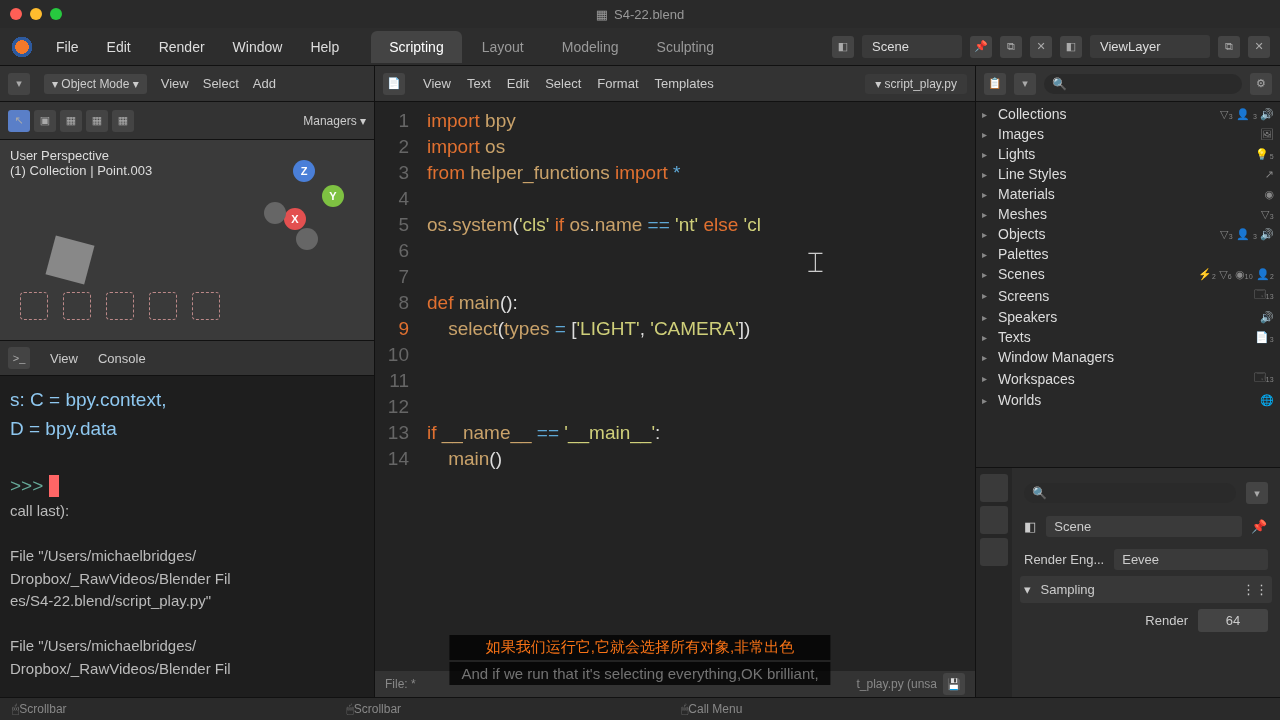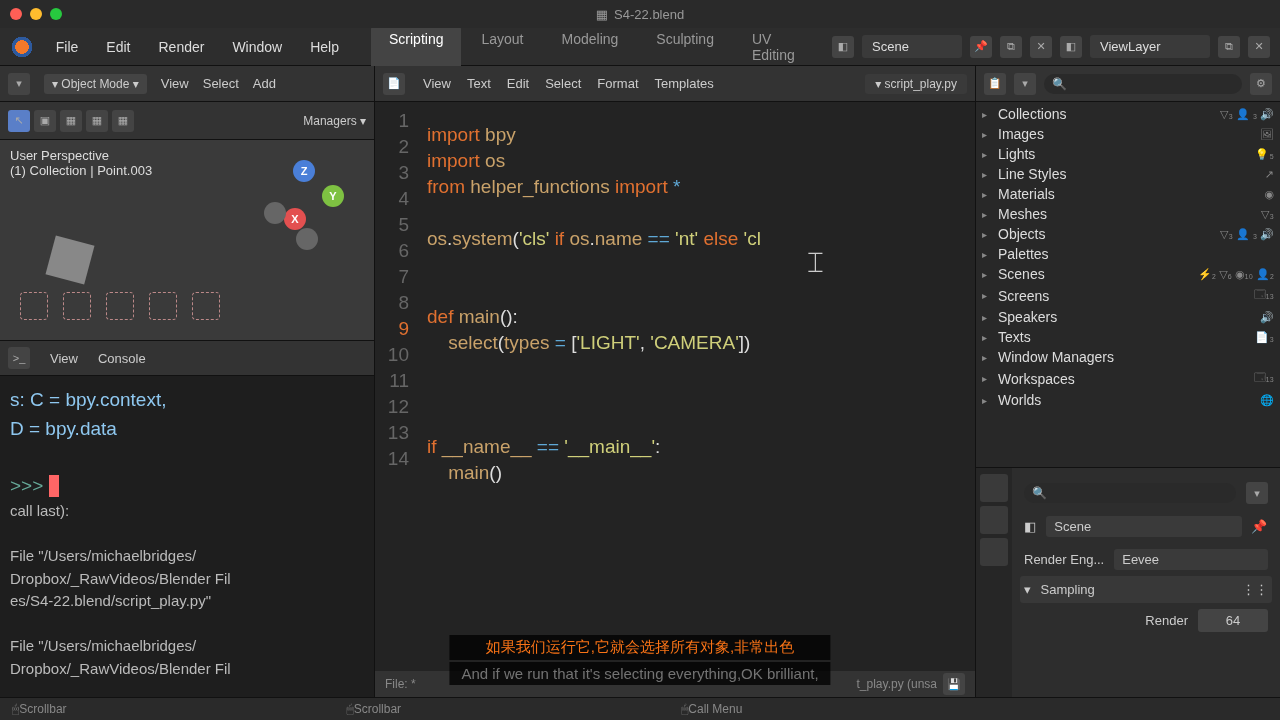--- a/index.html
+++ b/index.html
@@ -46,21 +46,21 @@
 .console .prompt { color: #6a9; }
 .console .err { color: #bbb; font-size: 15px; }
 .cursor { display: inline-block; width: 10px; height: 22px; background: #ff6666; vertical-align: middle; }
 
 .center-col { flex: 1; display: flex; flex-direction: column; min-width: 0; }
 .text-header { height: 36px; background: #333; display: flex; align-items: center; padding: 0 8px; gap: 18px; font-size: 13px; border-bottom: 1px solid #111; }
 .script-name { background: #3a3a3a; padding: 3px 10px; border-radius: 3px; margin-left: auto; font-size: 12px; }
 .editor { flex: 1; background: #232323; font-family: 'Menlo', monospace; font-size: 19px; display: flex; overflow: hidden; }
 .gutter { width: 42px; text-align: right; padding: 6px 8px 0 0; color: #666; line-height: 26px; }
 .gutter .hl { color: #e07030; }
-.code { padding: 20px 0 0 10px; line-height: 26px; white-space: pre; position: relative; }
+.code { padding: 6px 0 0 10px; line-height: 26px; white-space: pre; position: relative; }
 .kw { color: #e07030; }
 .fn { color: #c9a26a; }
 .str { color: #cfcf7a; }
 .op { color: #5fa8d6; }
 .txt { color: #ddd; }
 .text-cursor { position: absolute; top: 148px; left: 390px; font-size: 28px; color: #ccc; }
 .file-status { height: 26px; background: #333; padding: 0 10px; font-size: 12px; color: #888; display: flex; align-items: center; }
 
 .right-col { width: 305px; display: flex; flex-direction: column; border-left: 1px solid #111; }
 .outliner-header { height: 36px; background: #333; display: flex; align-items: center; padding: 0 8px; gap: 8px; border-bottom: 1px solid #111; }
@@ -107,21 +107,20 @@
       <span class="top-menu-item">Edit</span>
       <span class="top-menu-item">Render</span>
       <span class="top-menu-item">Window</span>
       <span class="top-menu-item">Help</span>
     </div>
   <div class="tabs" id="ws-tabs">
       <span class="tab active">Scripting</span>
       <span class="tab ">Layout</span>
       <span class="tab ">Modeling</span>
       <span class="tab ">Sculpting</span>
-      <span class="tab ">UV Editing</span>
     </div>
   <div class="scene-box">
     <span class="icon-btn">◧</span>
     <input class="scene-input" value="Scene" style="">
     <span class="icon-btn">📌</span>
     <span class="icon-btn">⧉</span>
     <span class="icon-btn">✕</span>
     <span class="icon-btn">◧</span>
     <input class="scene-input" style="width: 120px;" value="ViewLayer">
     <span class="icon-btn">⧉</span>

